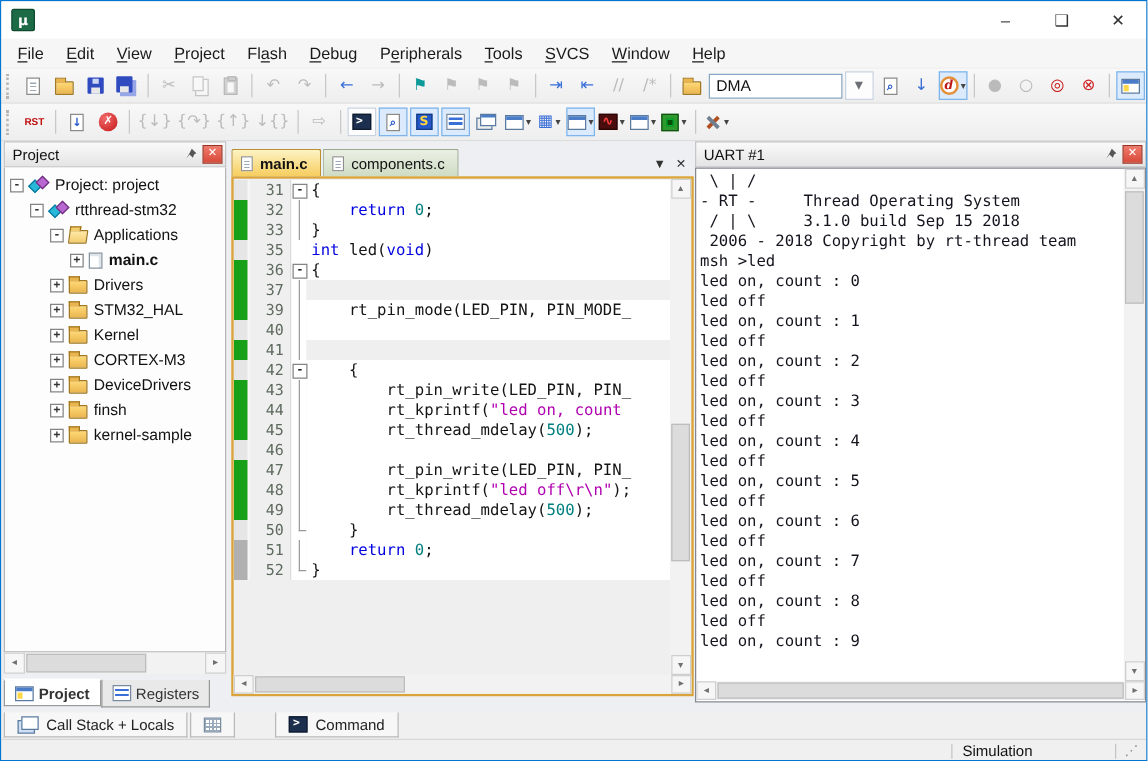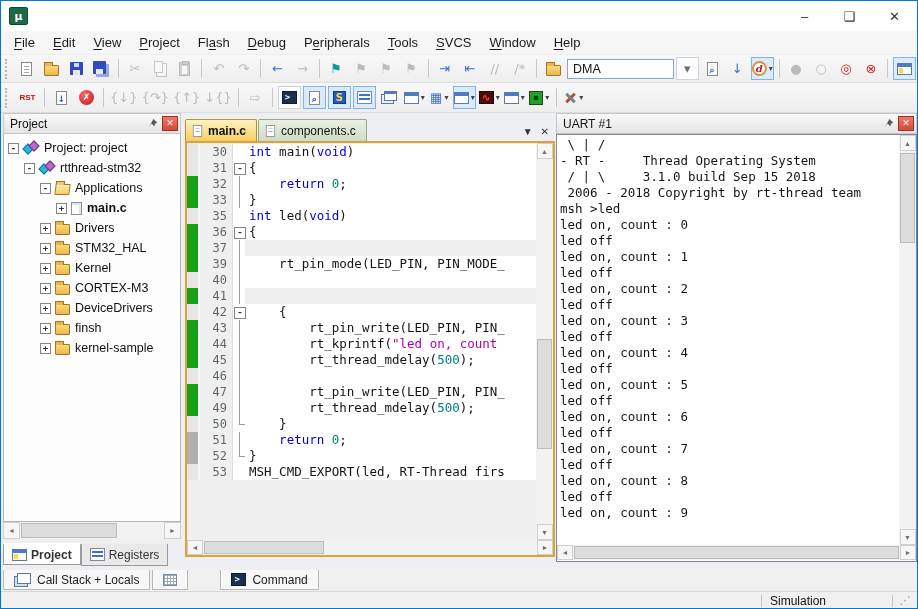--- a/index.html
+++ b/index.html
@@ -492,41 +492,40 @@
           <span>components.c</span>
         </span>
         <span id="edtab-ctrls">
           <span>▼</span>
           <span>✕</span>
         </span>
       </div>
     <div id="editor-frame">
       <div id="ed-body">
         <div id="ed-code">
-            <div class="eline"><span class="cov"></span><span class="num">30</span><span class="fold"></span><span class="ecode"><span class="c-k">int</span><span class="c-p"> main(</span><span class="c-k">void</span><span class="c-p">)</span></span></div>
             <div class="eline"><span class="cov"></span><span class="num">31</span><span class="fold f-b"></span><span class="ecode"><span class="c-p">{</span></span></div>
             <div class="eline"><span class="cov g"></span><span class="num">32</span><span class="fold f-l"></span><span class="ecode"><span class="c-p">    </span><span class="c-k">return</span><span class="c-p"> </span><span class="c-n">0</span><span class="c-p">;</span></span></div>
             <div class="eline"><span class="cov g"></span><span class="num">33</span><span class="fold f-l"></span><span class="ecode"><span class="c-p">}</span></span></div>
             <div class="eline"><span class="cov"></span><span class="num">35</span><span class="fold"></span><span class="ecode"><span class="c-k">int</span><span class="c-p"> led(</span><span class="c-k">void</span><span class="c-p">)</span></span></div>
             <div class="eline"><span class="cov g"></span><span class="num">36</span><span class="fold f-b"></span><span class="ecode"><span class="c-p">{</span></span></div>
             <div class="eline"><span class="cov g"></span><span class="num">37</span><span class="fold f-l"></span></div>
             <div class="eline"><span class="cov g"></span><span class="num">39</span><span class="fold f-l"></span><span class="ecode"><span class="c-p">    rt_pin_mode(LED_PIN, PIN_MODE_</span></span></div>
             <div class="eline"><span class="cov"></span><span class="num">40</span><span class="fold f-l"></span><span class="ecode"></span></div>
             <div class="eline"><span class="cov g"></span><span class="num">41</span><span class="fold f-l"></span></div>
             <div class="eline"><span class="cov"></span><span class="num">42</span><span class="fold f-b"></span><span class="ecode"><span class="c-p">    {</span></span></div>
             <div class="eline"><span class="cov g"></span><span class="num">43</span><span class="fold f-l"></span><span class="ecode"><span class="c-p">        rt_pin_write(LED_PIN, PIN_</span></span></div>
             <div class="eline"><span class="cov g"></span><span class="num">44</span><span class="fold f-l"></span><span class="ecode"><span class="c-p">        rt_kprintf(</span><span class="c-s">"led on, count</span></span></div>
             <div class="eline"><span class="cov g"></span><span class="num">45</span><span class="fold f-l"></span><span class="ecode"><span class="c-p">        rt_thread_mdelay(</span><span class="c-n">500</span><span class="c-p">);</span></span></div>
             <div class="eline"><span class="cov"></span><span class="num">46</span><span class="fold f-l"></span><span class="ecode"></span></div>
             <div class="eline"><span class="cov g"></span><span class="num">47</span><span class="fold f-l"></span><span class="ecode"><span class="c-p">        rt_pin_write(LED_PIN, PIN_</span></span></div>
+            <div class="eline"><span class="cov g"></span><span class="num">48</span><span class="fold f-l"></span><span class="ecode"><span class="c-p">        rt_kprintf(</span><span class="c-s">"led off\r\n"</span><span class="c-p">);</span></span></div>
             <div class="eline"><span class="cov g"></span><span class="num">49</span><span class="fold f-l"></span><span class="ecode"><span class="c-p">        rt_thread_mdelay(</span><span class="c-n">500</span><span class="c-p">);</span></span></div>
             <div class="eline"><span class="cov"></span><span class="num">50</span><span class="fold f-e"></span><span class="ecode"><span class="c-p">    }</span></span></div>
             <div class="eline"><span class="cov x"></span><span class="num">51</span><span class="fold f-l"></span><span class="ecode"><span class="c-p">    </span><span class="c-k">return</span><span class="c-p"> </span><span class="c-n">0</span><span class="c-p">;</span></span></div>
             <div class="eline"><span class="cov x"></span><span class="num">52</span><span class="fold f-e"></span><span class="ecode"><span class="c-p">}</span></span></div>
-            <div class="eline"><span class="cov"></span><span class="num">53</span><span class="fold"></span><span class="ecode"><span class="c-p">MSH_CMD_EXPORT(led, RT-Thread firs</span></span></div>
           </div>
         <div id="ed-vscroll">
           <span class="sba">▲</span>
           <span class="sbt vthumb"></span>
           <span style="flex:1"></span>
           <span class="sba">▼</span>
         </div>
       </div>
       <div id="ed-hscroll" class="sb">
         <span class="sba">◄</span>

